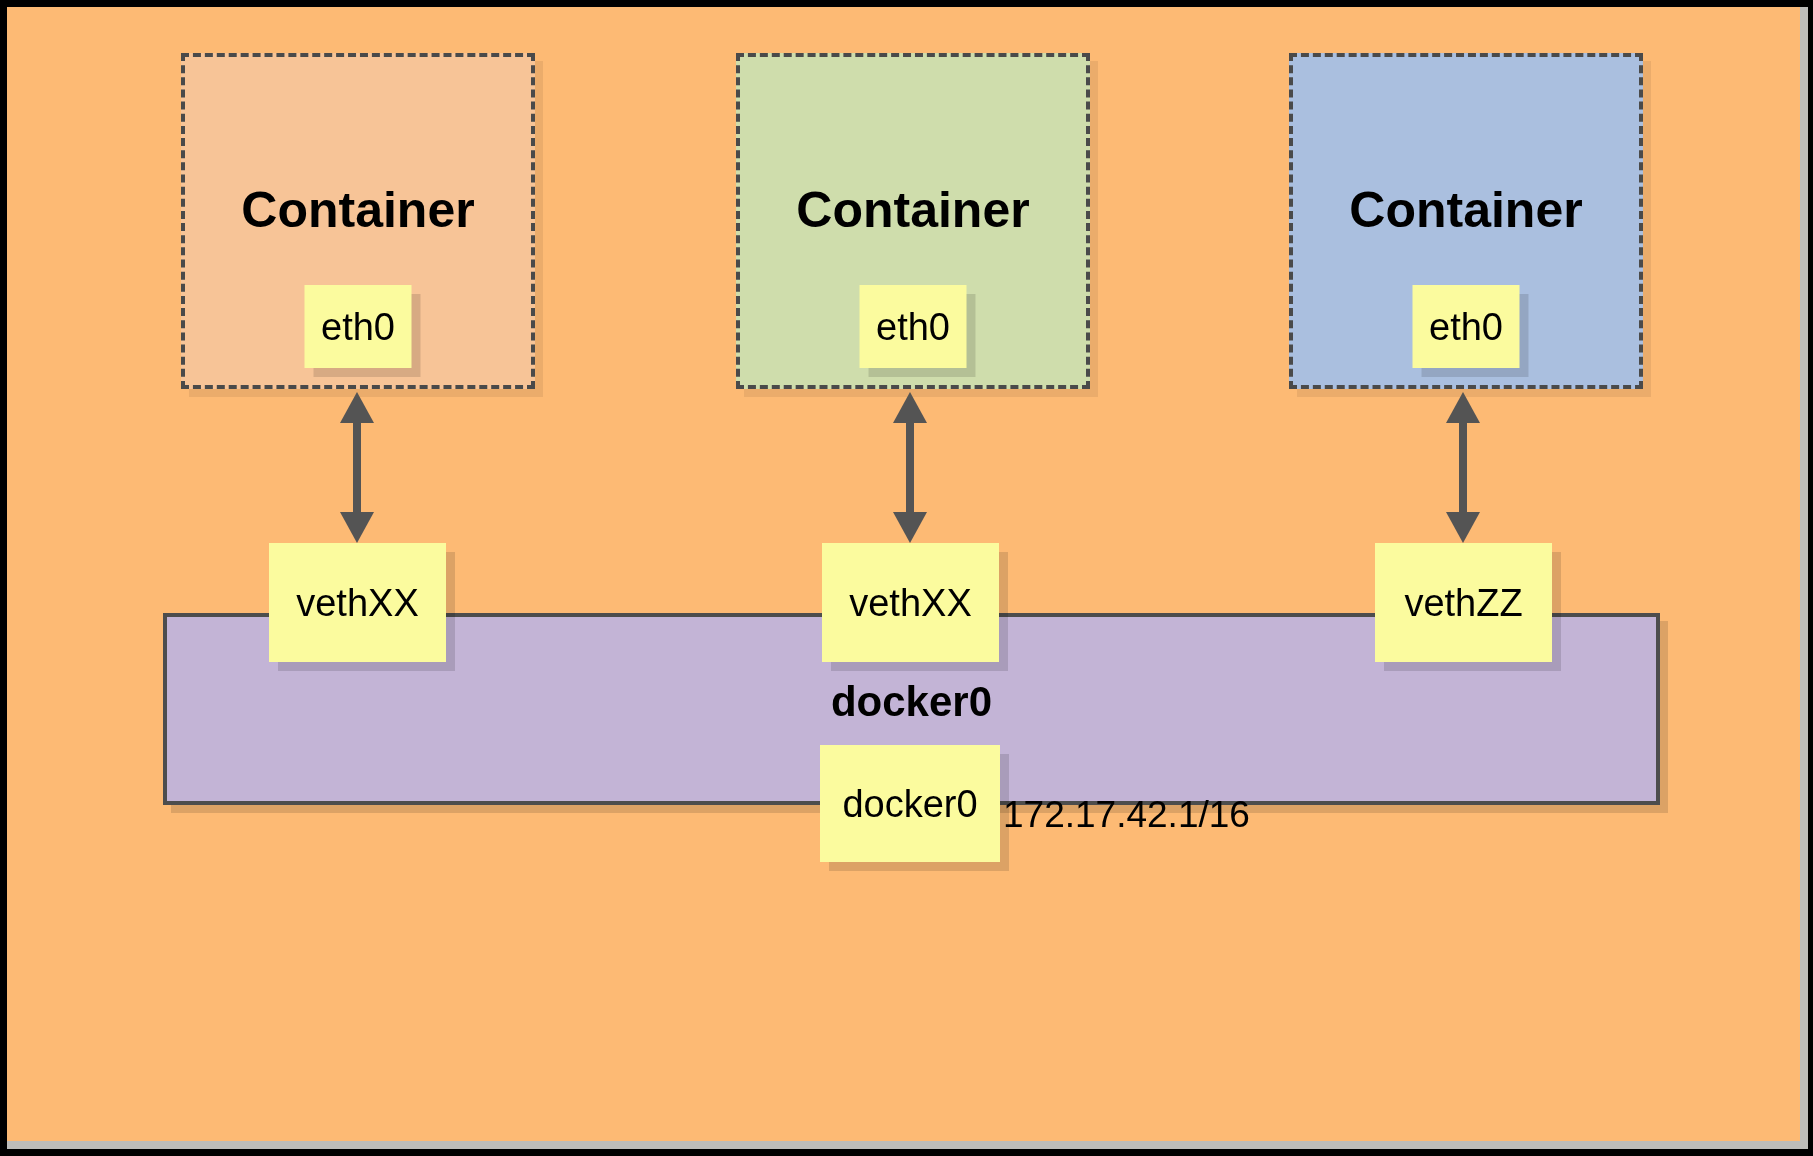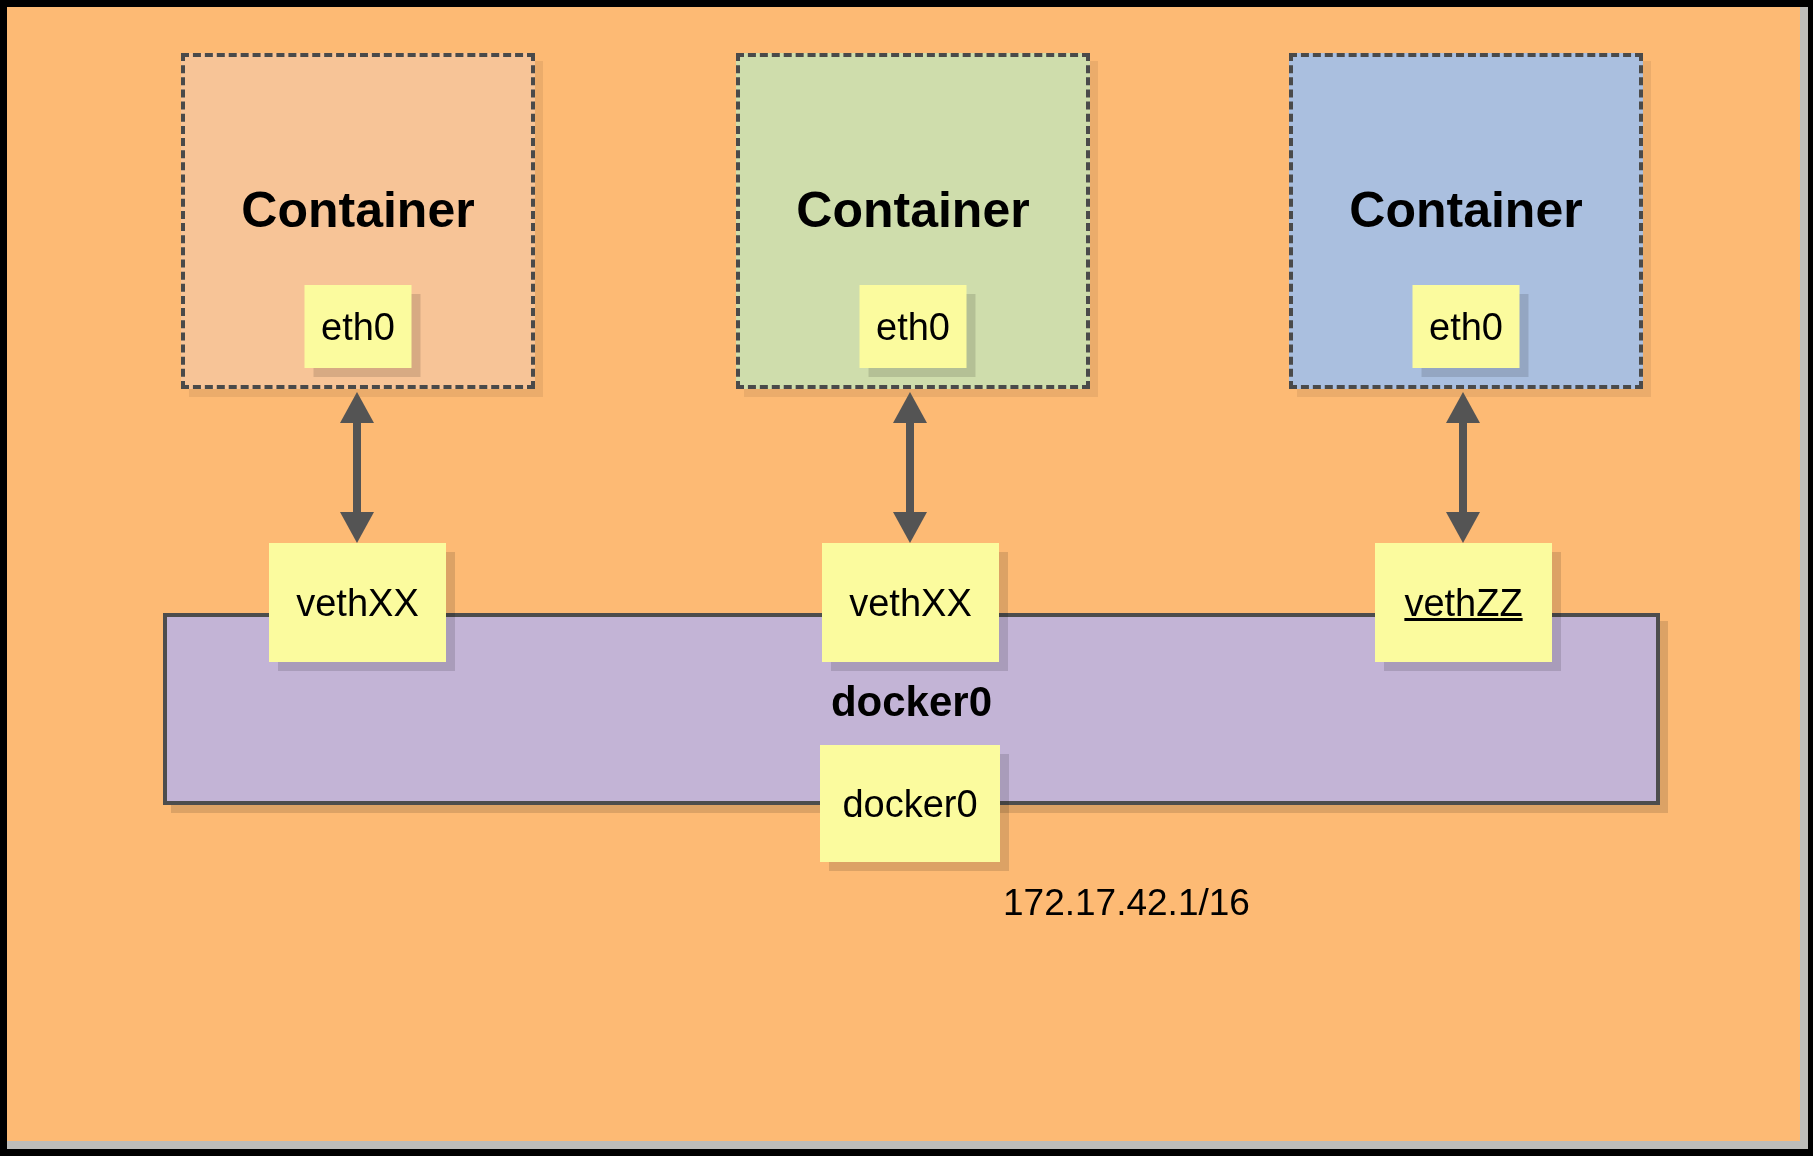--- a/index.html
+++ b/index.html
@@ -71,21 +71,21 @@
   .arrow.a2 { left: 873px; }
   .arrow.a3 { left: 1426px; }
   .veth-chip {
     position: absolute;
     top: 536px;
     width: 177px;
     height: 119px;
   }
   .veth-chip.v1 { left: 262px; }
   .veth-chip.v2 { left: 815px; }
-  .veth-chip.v3 { left: 1368px; text-decoration: underline; }
+  .veth-chip.v3 { left: 1368px; }
   .bridge-bar {
     position: absolute;
     left: 156px;
     top: 606px;
     width: 1497px;
     height: 192px;
     box-sizing: border-box;
     border: 4px solid #4D4D4D;
     box-shadow: 8px 8px 0 rgba(0,0,0,0.13);
     z-index: 2;
@@ -103,21 +103,21 @@
   .bridge-chip {
     position: absolute;
     left: 813px;
     top: 738px;
     width: 180px;
     height: 117px;
   }
   .bridge-ip {
     position: absolute;
     left: 996px;
-    top: 874px;
+    top: 786px;
     font-size: 37px;
     line-height: 1.2;
     z-index: 5;
   }
   .host-label {
     position: absolute;
     left: 0;
     top: 948px;
     width: 100%;
     text-align: center;

